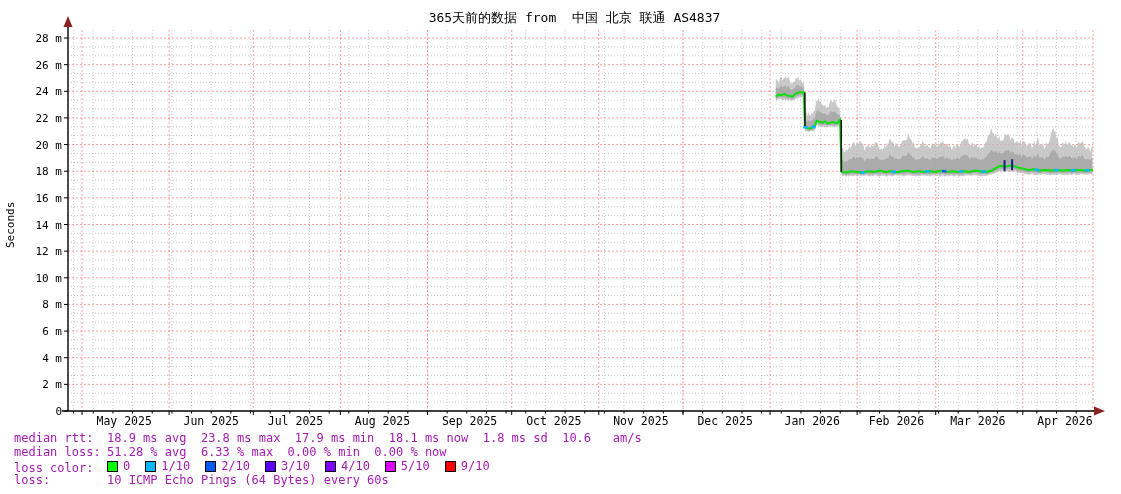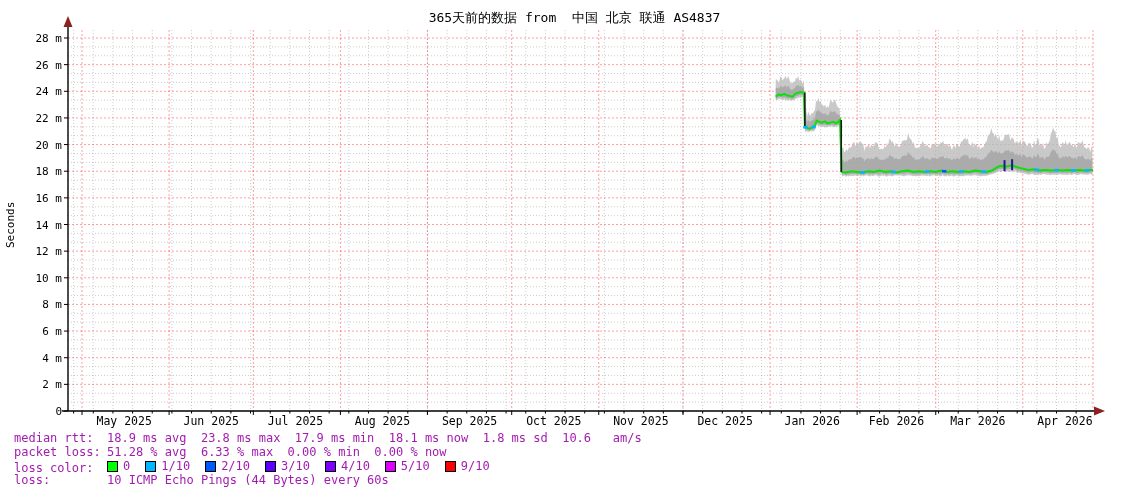--- a/index.html
+++ b/index.html
@@ -289,18 +289,18 @@
       <text x="640.8767123287671" y="425" text-anchor="middle" font-size="11.5" font-family="&quot;DejaVu Sans Mono&quot;,&quot;Liberation Mono&quot;,monospace" fill="#000">Nov 2025</text>
       <text x="725.1232876712329" y="425" text-anchor="middle" font-size="11.5" font-family="&quot;DejaVu Sans Mono&quot;,&quot;Liberation Mono&quot;,monospace" fill="#000">Dec 2025</text>
       <text x="812.1780821917808" y="425" text-anchor="middle" font-size="11.5" font-family="&quot;DejaVu Sans Mono&quot;,&quot;Liberation Mono&quot;,monospace" fill="#000">Jan 2026</text>
       <text x="896.4246575342465" y="425" text-anchor="middle" font-size="11.5" font-family="&quot;DejaVu Sans Mono&quot;,&quot;Liberation Mono&quot;,monospace" fill="#000">Feb 2026</text>
       <text x="977.8630136986301" y="425" text-anchor="middle" font-size="11.5" font-family="&quot;DejaVu Sans Mono&quot;,&quot;Liberation Mono&quot;,monospace" fill="#000">Mar 2026</text>
       <text x="1064.917808219178" y="425" text-anchor="middle" font-size="11.5" font-family="&quot;DejaVu Sans Mono&quot;,&quot;Liberation Mono&quot;,monospace" fill="#000">Apr 2026</text>
     </svg>
 
   <div class="footer">
     <div class="frow"><span class="flabel">median rtt:</span><span>18.9 ms avg  23.8 ms max  17.9 ms min  18.1 ms now  1.8 ms sd  10.6   am/s</span></div>
-    <div class="frow"><span class="flabel">packet loss:</span><span>51.28 % avg  6.33 % max  0.00 % min  0.00 % now</span></div>
+    <div class="frow"><span class="flabel">median loss:</span><span>51.28 % avg  6.33 % max  0.00 % min  0.00 % now</span></div>
     <div class="frow"><span class="flabel">loss color:</span><span class="loss-items" id="loss-items"><span class="loss-item"><span class="swatch" style="background: rgb(0, 255, 0);"></span><span>0</span></span><span class="loss-item"><span class="swatch" style="background: rgb(0, 184, 255);"></span><span>1/10</span></span><span class="loss-item"><span class="swatch" style="background: rgb(0, 89, 255);"></span><span>2/10</span></span><span class="loss-item"><span class="swatch" style="background: rgb(94, 0, 255);"></span><span>3/10</span></span><span class="loss-item"><span class="swatch" style="background: rgb(126, 0, 255);"></span><span>4/10</span></span><span class="loss-item"><span class="swatch" style="background: rgb(221, 0, 255);"></span><span>5/10</span></span><span class="loss-item"><span class="swatch" style="background: rgb(255, 0, 0);"></span><span>9/10</span></span></span></div>
-    <div class="frow"><span class="flabel">loss:</span><span>10 ICMP Echo Pings (44 Bytes) every 60s</span></div>
+    <div class="frow"><span class="flabel">loss:</span><span>10 ICMP Echo Pings (64 Bytes) every 60s</span></div>
   </div>
 
 </div>
 
 </body></html>

